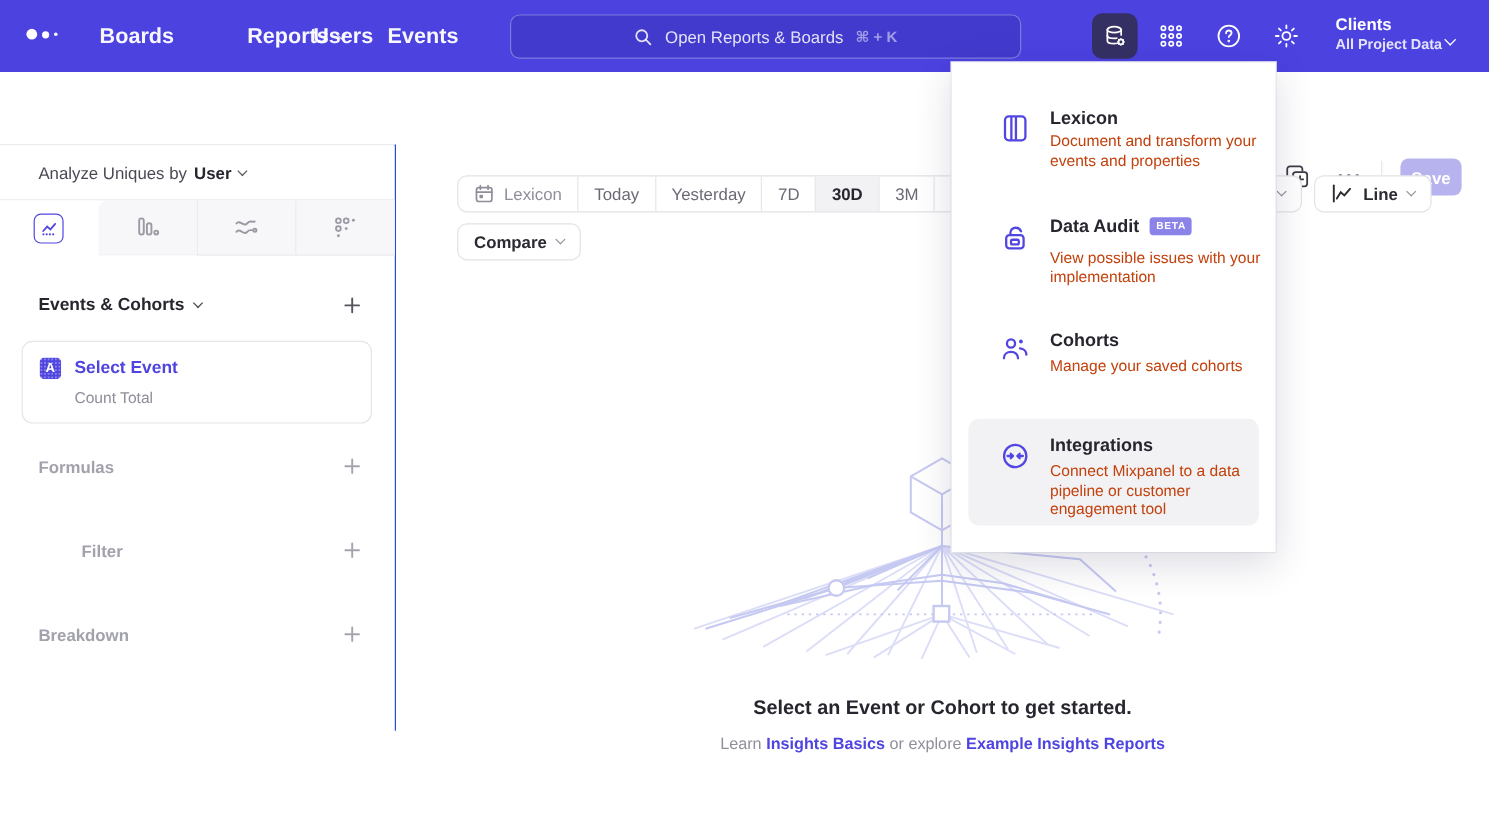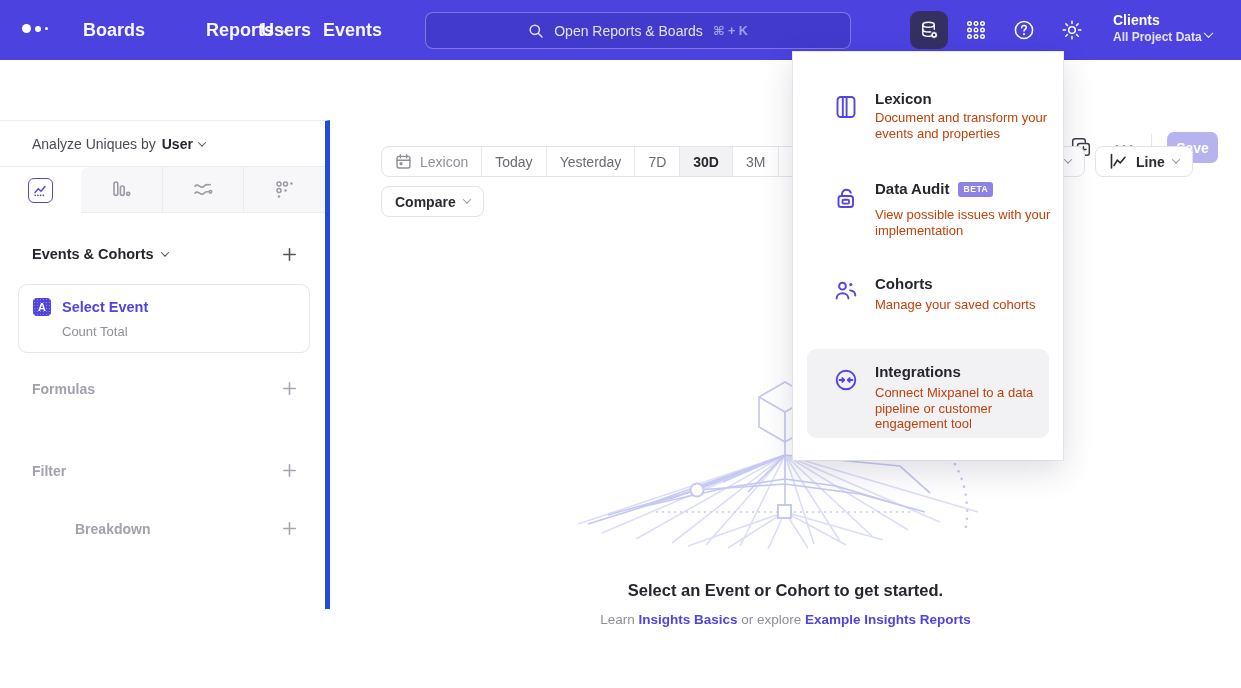--- a/index.html
+++ b/index.html
@@ -41,21 +41,21 @@
   .titlebar { position:absolute; left:0; top:60px; width:1241px; height:60px; background:#fff; }
   .doc-title { position:absolute; left:40px; top:80px; font-size:17px; font-weight:700; color:#2d2d38; }
   .doc-desc  { position:absolute; left:118px; top:83px; font-size:14px; color:#9a9aa6; cursor:text; }
   .tb-icon { position:absolute; top:76px; color:#3c3c46; cursor:pointer; }
   .tb-divider { position:absolute; left:1151px; top:74px; width:1px; height:26px; background:#e7e7ec; }
   .save-btn { position:absolute; left:1167px; top:72px; width:51px; height:31px; background:#b7b3ef;
               color:#fff; font-size:14px; font-weight:600; border:none; border-radius:7px; cursor:default; }
 
   
   .sidebar { position:absolute; left:0; top:120px; width:330px; height:489px; background:#fff;
-             border-top:1px solid #ececf0; border-right:5px solid #1d4ed8;padding-left:20px; }
+             border-top:1px solid #ececf0; border-right:1px solid #1d4ed8;padding-left:20px; }
   .analyze { position:absolute; left:0; top:0; width:100%; height:46px; display:flex; align-items:center;
              padding-left:32px; gap:6px; border-bottom:1px solid #ececf0; font-size:14px; }
   .analyze .lbl { color:#4a4a55; }
   .analyze .val { font-weight:700; color:#26262e; display:flex; align-items:center; gap:6px; cursor:pointer; }
   .analyze .chev { color:#55555e; width:6px; height:6px; }
   .charttabs { position:absolute; left:0; top:46px; width:100%; height:46px; display:flex; }
   .ctab { flex:1; display:flex; align-items:center; justify-content:center; cursor:pointer;
           background:#f7f7f9; border-bottom:1px solid #ececf0; border-left:1px solid #ececf0; color:#9a9aa5; }
   .ctab:first-child { background:#fff; border-bottom:none; border-left:none; color:#5246e0; }
   .ctab:nth-child(2) { border-left:none; border-top-left-radius:8px; }
@@ -281,29 +281,29 @@
   </div>
 
   <div class="side-row" style="top:260px;">
     <span>Formulas</span>
     <span class="plus gray">
       <svg width="15" height="15" viewBox="0 0 15 15" stroke="currentColor" stroke-width="1.6" stroke-linecap="round">
           <path d="M7.5 1.8v11.4M1.8 7.5h11.4"></path>
         </svg>
     </span>
   </div>
-  <div class="side-row" style="top:342px;">
+  <div class="side-row" style="top:330px;margin-left:36px;">
     <span>Filter</span>
     <span class="plus gray">
       <svg width="15" height="15" viewBox="0 0 15 15" stroke="currentColor" stroke-width="1.6" stroke-linecap="round">
           <path d="M7.5 1.8v11.4M1.8 7.5h11.4"></path>
         </svg>
     </span>
   </div>
-  <div class="side-row" style="top:400px;margin-left:43px;">
+  <div class="side-row" style="top:400px;">
     <span>Breakdown</span>
     <span class="plus gray">
       <svg width="15" height="15" viewBox="0 0 15 15" stroke="currentColor" stroke-width="1.6" stroke-linecap="round">
           <path d="M7.5 1.8v11.4M1.8 7.5h11.4"></path>
         </svg>
     </span>
   </div>
 </div>
 
 <div class="seg-control">

